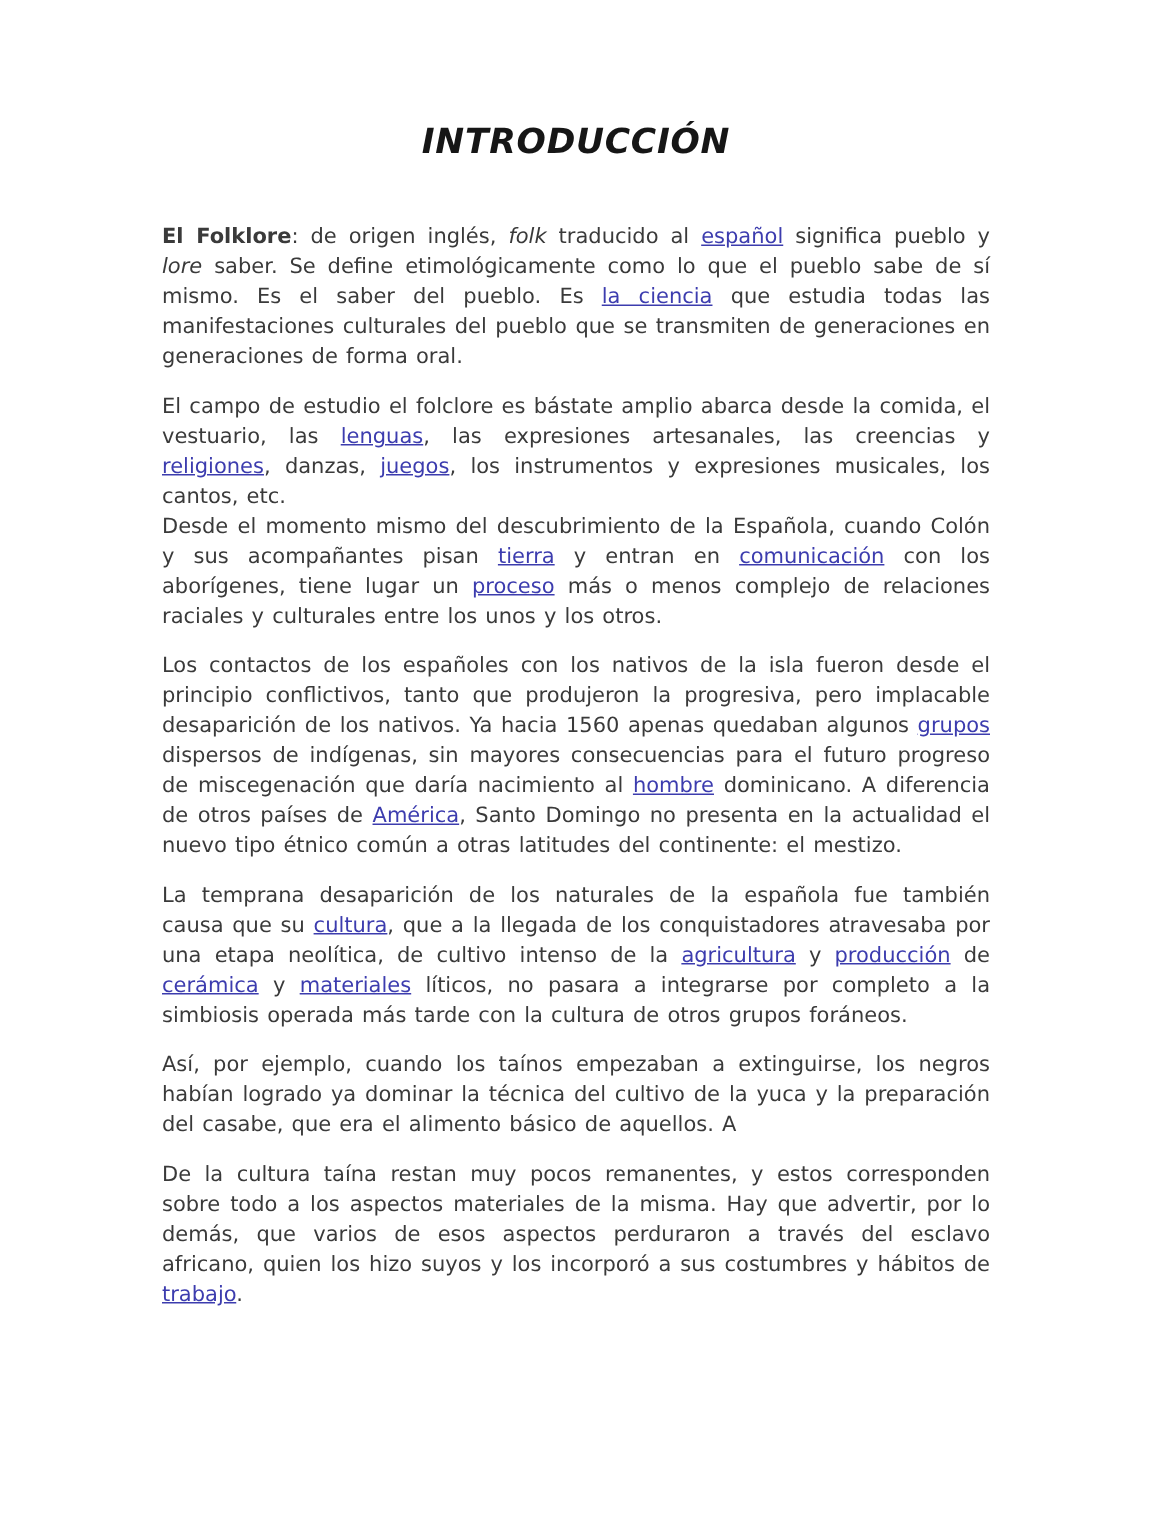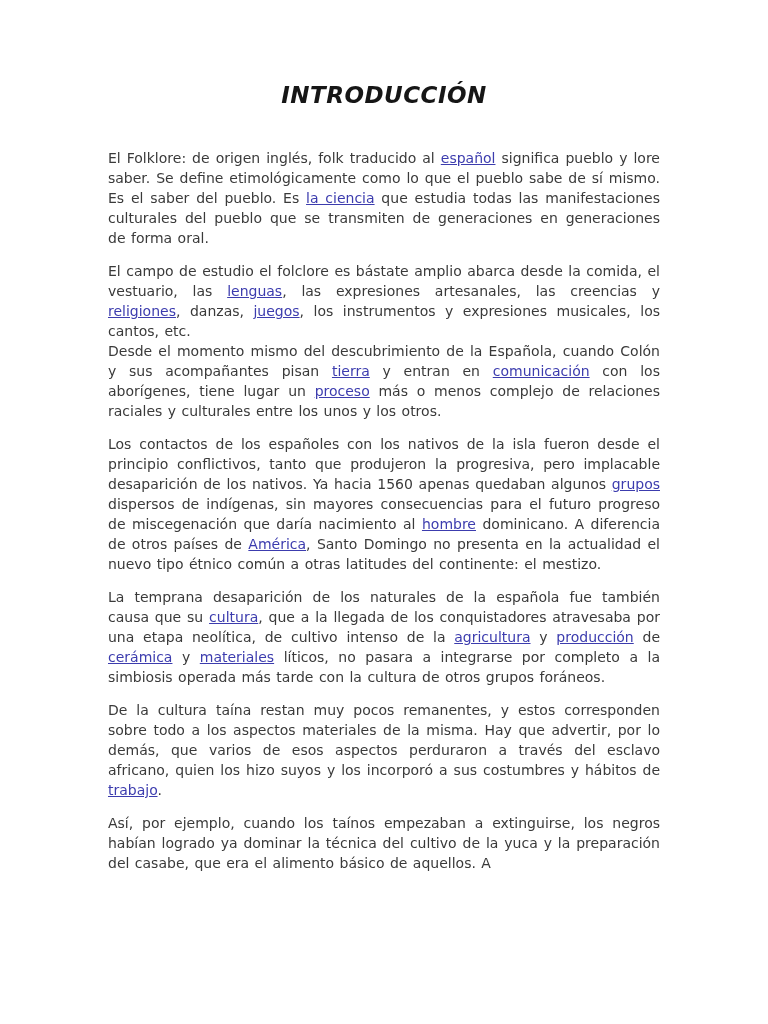--- a/index.html
+++ b/index.html
@@ -37,35 +37,35 @@
     font-family: "DejaVu Sans", "Liberation Sans", sans-serif;
   }
   .doc-body p {
     text-align: justify;
     font-size: 14px;
     line-height: 20px;
     color: var(--text-color);
     margin-bottom: 13px;
     word-spacing: 1px;
   }
-  .doc-body p span.b { font-weight: normal; margin-top: 12px; }
-  .doc-body p span.i { }
+  .doc-body p span.b { font-weight: bold; margin-top: 12px; }
+  .doc-body p span.i { font-style: italic; }
   .doc-body a.link {
     color: var(--link-color);
     cursor: pointer;
   }
 </style>
 </head>
 <body>
 
 <div class="page">
   <div class="content">
     <div class="doc-title">INTRODUCCIÓN</div>
     <div class="doc-body">
         <p><span class="b">El Folklore</span><span>: de origen inglés, </span><span class="i">folk</span><span> traducido al </span><a class="link" href="#">español</a><span> significa pueblo y </span><span class="i">lore</span><span> saber. Se define etimológicamente como lo que el pueblo sabe de sí mismo. Es el saber del pueblo. Es </span><a class="link" href="#">la ciencia</a><span> que estudia todas las manifestaciones culturales del pueblo que se transmiten de generaciones en generaciones de forma oral.</span></p>
         <p><span>El campo de estudio el folclore es bástate amplio abarca desde la comida, el vestuario, las </span><a class="link" href="#">lenguas</a><span>, las expresiones artesanales, las creencias y </span><a class="link" href="#">religiones</a><span>, danzas, </span><a class="link" href="#">juegos</a><span>, los instrumentos y expresiones musicales, los cantos, etc.</span><br><span>Desde el momento mismo del descubrimiento de la Española, cuando Colón y sus acompañantes pisan </span><a class="link" href="#">tierra</a><span> y entran en </span><a class="link" href="#">comunicación</a><span> con los aborígenes, tiene lugar un </span><a class="link" href="#">proceso</a><span> más o menos complejo de relaciones raciales y culturales entre los unos y los otros.</span></p>
         <p><span>Los contactos de los españoles con los nativos de la isla fueron desde el principio conflictivos, tanto que produjeron la progresiva, pero implacable desaparición de los nativos. Ya hacia 1560 apenas quedaban algunos </span><a class="link" href="#">grupos</a><span> dispersos de indígenas, sin mayores consecuencias para el futuro progreso de miscegenación que daría nacimiento al </span><a class="link" href="#">hombre</a><span> dominicano. A diferencia de otros países de </span><a class="link" href="#">América</a><span>, Santo Domingo no presenta en la actualidad el nuevo tipo étnico común a otras latitudes del continente: el mestizo.</span></p>
         <p><span>La temprana desaparición de los naturales de la española fue también causa que su </span><a class="link" href="#">cultura</a><span>, que a la llegada de los conquistadores atravesaba por una etapa neolítica, de cultivo intenso de la </span><a class="link" href="#">agricultura</a><span> y </span><a class="link" href="#">producción</a><span> de </span><a class="link" href="#">cerámica</a><span> y </span><a class="link" href="#">materiales</a><span> líticos, no pasara a integrarse por completo a la simbiosis operada más tarde con la cultura de otros grupos foráneos.</span></p>
+        <p><span>Así, por ejemplo, cuando los taínos empezaban a extinguirse, los negros habían logrado ya dominar la técnica del cultivo de la yuca y la preparación del casabe, que era el alimento básico de aquellos. A</span></p>
         <p><span>De la cultura taína restan muy pocos remanentes, y estos corresponden sobre todo a los aspectos materiales de la misma. Hay que advertir, por lo demás, que varios de esos aspectos perduraron a través del esclavo africano, quien los hizo suyos y los incorporó a sus costumbres y hábitos de </span><a class="link" href="#">trabajo</a><span>.</span></p>
-        <p><span>Así, por ejemplo, cuando los taínos empezaban a extinguirse, los negros habían logrado ya dominar la técnica del cultivo de la yuca y la preparación del casabe, que era el alimento básico de aquellos. A</span></p>
       </div>
   </div>
 </div>
 
 </body></html>

